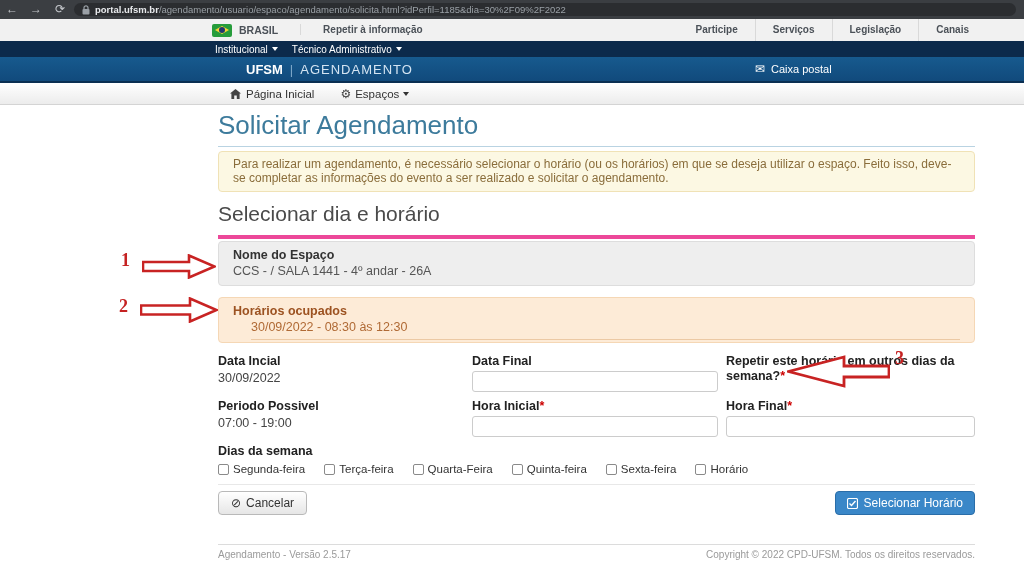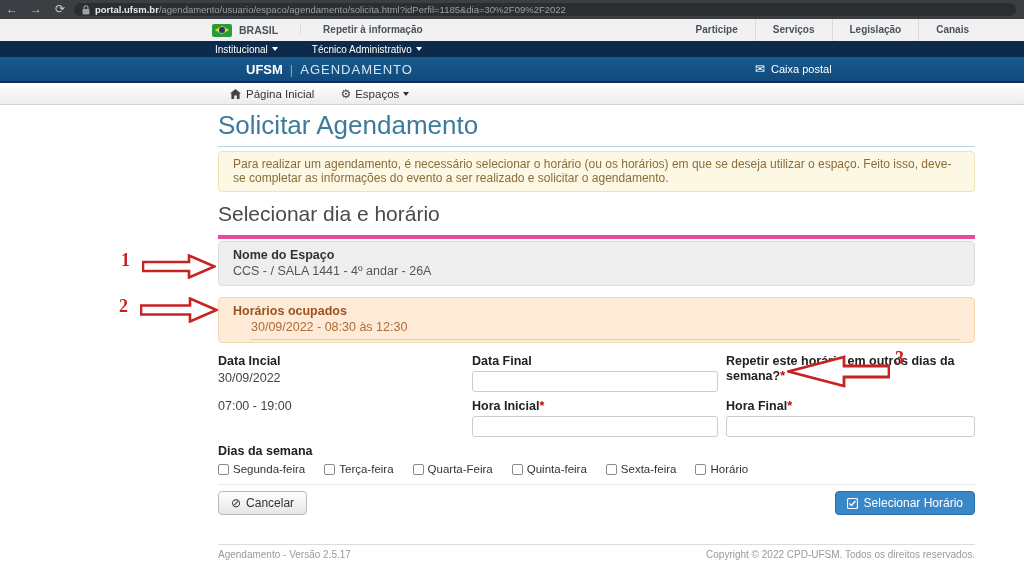--- a/index.html
+++ b/index.html
@@ -20,21 +20,21 @@
   .flag { width:20px; height:13px; background:#269c3b; border-radius:2px; position:relative; margin-right:7px; }
   .flag:before { content:""; position:absolute; left:3px; top:2.5px; width:14px; height:8px; background:#f8d435; transform:rotate(0deg); clip-path:polygon(50% 0,100% 50%,50% 100%,0 50%); }
   .flag:after { content:""; position:absolute; left:7px; top:3.5px; width:6px; height:6px; border-radius:50%; background:#20386f; }
   .gov-brand { font-size:10.5px; font-weight:bold; color:#4b5158; margin-right:22px; }
   .gov-access { font-size:10px; font-weight:bold; color:#4b5158; border-left:1px solid #d9d9d9; padding-left:22px; }
   .gov-right { margin-left:auto; margin-right:38px; display:flex; height:22px; align-items:center; }
   .gov-link { font-size:10px; font-weight:bold; color:#4b5158; padding:0 17px; border-left:1px solid #d9d9d9; line-height:22px; cursor:pointer; }
   .gov-link:first-child { border-left:none; }
 
   
-  .navy { position:absolute; top:41px; left:0; width:1024px; height:16px; background:#0c2a4b; display:flex; align-items:center;gap:20px; }
+  .navy { position:absolute; top:41px; left:0; width:1024px; height:16px; background:#0c2a4b; display:flex; align-items:center; }
   .navy-item { color:#fff; font-size:10px; margin-right:14px; cursor:pointer; display:flex; align-items:center; }
   .navy-item:first-child { margin-left:215px; }
   .caret { width:0; height:0; border-left:3.5px solid transparent; border-right:3.5px solid transparent; border-top:4px solid #fff; margin-left:4px; display:inline-block; }
 
   
   .appbar { position:absolute; top:57px; left:0; width:1024px; height:24px; background:linear-gradient(#175a8e,#114a7c); display:flex; align-items:center; }
   .appbar-edge { position:absolute; top:81px; left:0; width:1024px; height:2px; background:#0a2f52; }
   .appbrand { margin-left:246px; font-size:13px; color:#fff; display:flex; align-items:baseline; }
   .appbrand .b1 { font-weight:bold; }
   .appbrand .sep { color:#7fa8c9; margin:0 7px; font-weight:normal; }
@@ -191,20 +191,21 @@
       <div class="fcol2">
         <div class="flabel">Data Final</div>
         <input class="tinput" value="" style="">
       </div>
       <div class="fcol3">
         <div class="flabel"><span>Repetir este horário em outros dias da semana?</span><span class="req">*</span></div>
       </div>
     </div>
     <div class="frow">
       <div class="fcol1">
+        <div class="flabel">Periodo Possivel</div>
         <div class="fstatic">07:00 - 19:00</div>
       </div>
       <div class="fcol2">
         <div class="flabel"><span>Hora Inicial</span><span class="req">*</span></div>
         <input class="tinput" value="" style="">
       </div>
       <div class="fcol3">
         <div class="flabel"><span>Hora Final</span><span class="req">*</span></div>
         <input class="tinput" value="" style="">
       </div>

